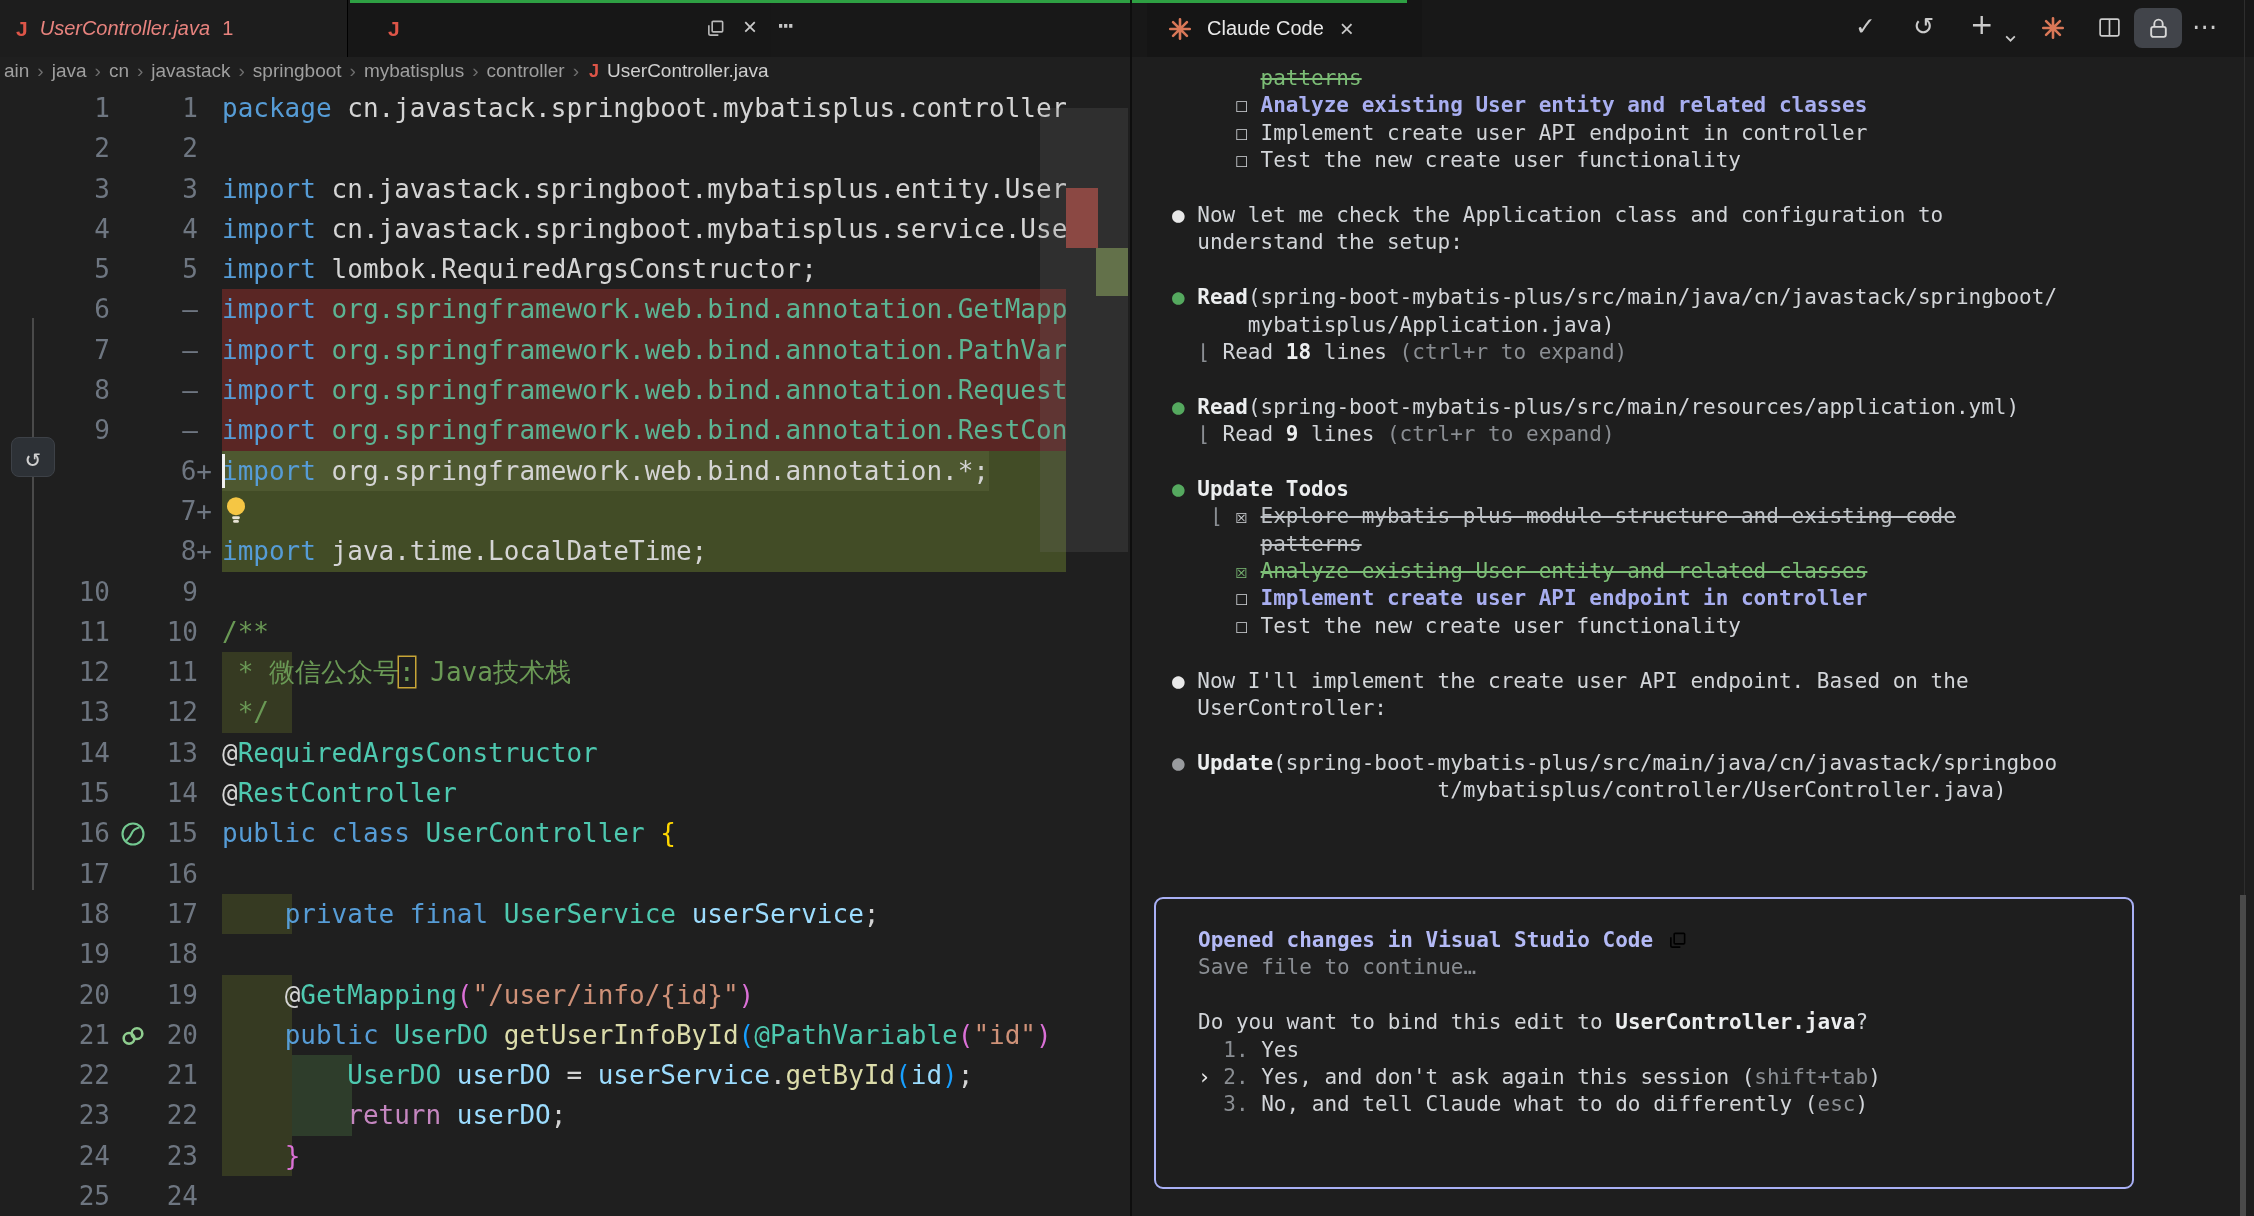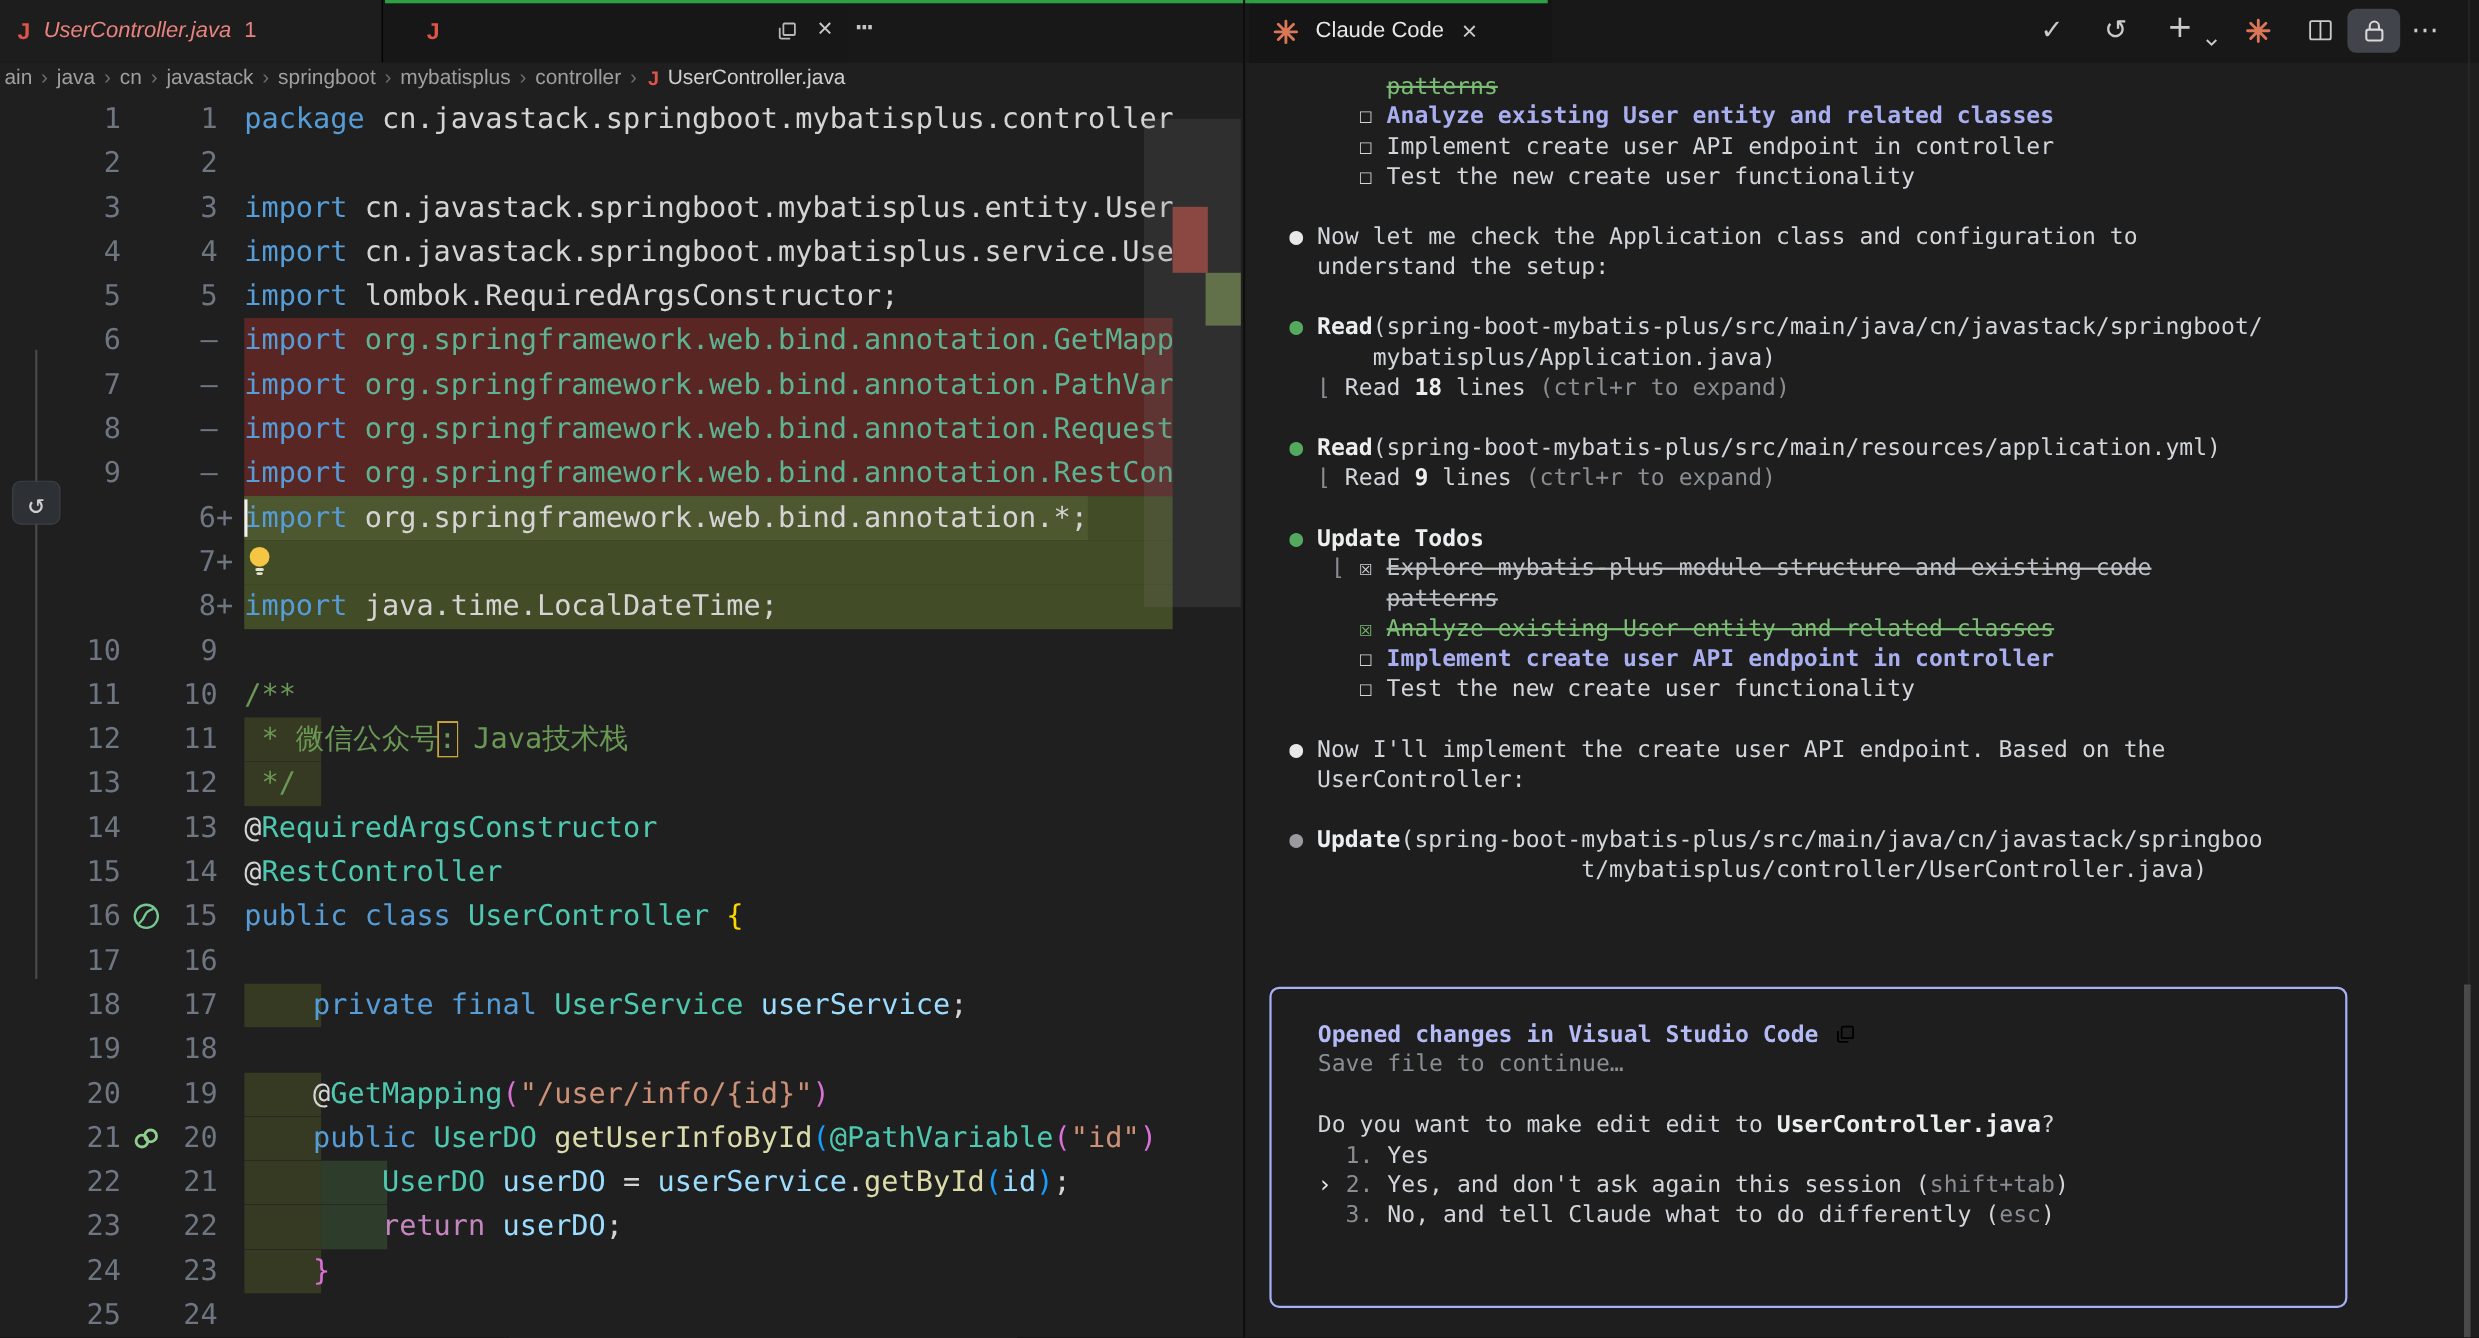--- a/index.html
+++ b/index.html
@@ -54,21 +54,21 @@
   .tk-brY{color:var(--bracket-gold,#ffd700);} .tk-brP{color:var(--bracket-pink,#da70d6);} .tk-brB{color:var(--bracket-blue,#179fff);}
   .gutterline{position:absolute;left:32px;top:318px;width:2px;height:572px;background:#4a4a4a;}
   .revertbtn{position:absolute;left:11px;top:437px;width:42px;height:38px;background:#2d3136;border:1px solid #3d4147;
              border-radius:8px;color:#cfcfcf;font-size:25px;display:flex;align-items:center;justify-content:center;cursor:pointer;}
   .ruler-red{position:absolute;left:1066px;top:188px;width:32px;height:60px;background:#8f3d38;}
   .ruler-green{position:absolute;left:1096px;top:248px;width:32px;height:48px;background:#5e7040;}
   .eslider{position:absolute;left:1040px;top:108px;width:88px;height:444px;background:rgba(120,120,120,0.18);cursor:pointer;}
   
   .panel{position:absolute;left:1130px;top:0;width:1124px;height:1216px;background:var(--panel-bg,#1e1e1e);border-left:2px solid #0e0e0e;}
   .ptabbar{position:absolute;left:0;top:0;width:100%;height:57px;background:var(--strip-bg,#181818);}
-  .ptab{position:absolute;left:4px;top:0;width:275px;height:57px;background:#151515;display:flex;align-items:center;
+  .ptab{position:absolute;left:15px;top:0;width:275px;height:57px;background:#151515;display:flex;align-items:center;
         font-family:"Liberation Sans",sans-serif;font-size:20px;color:#e8e8e8;cursor:pointer;}
   .ptab .spark{margin:0 14px 0 20px;display:flex;}
   .ptab .xicon{margin-left:16px;color:#c9c9c9;font-size:24px;}
   .gb2{left:0;width:275px;}
   .act{position:absolute;top:12px;color:#cbcbcb;font-size:25px;cursor:pointer;font-family:"DejaVu Sans",sans-serif;}
   .act[data-name="check-icon"]{left:723px;}
   .act[data-name="undo-icon"]{left:781px;}
   .act[data-name="plus-icon"]{left:838px;font-size:28px;top:8px;}
   .act[data-name="chevron-down-icon"]{left:872px;top:22px;}
   .act[data-name="claude-spark-icon"]{left:908px;top:15px;}
@@ -366,21 +366,21 @@
         <div class="pline" data-name="terminal-line" data-interactable="false"><span class="s-w" data-name="text-segment" data-interactable="false">                     t/mybatisplus/controller/UserController.java)</span></div>
       </div>
 
     <div class="dialog" data-name="permission-dialog" data-interactable="false" id="pdialog">
         <div class="pline" data-name="dialog-text" data-interactable="false"><span class="s-title" data-name="text-segment" data-interactable="false">Opened changes in Visual Studio Code </span><span class="cicon s-title" data-name="open-in-editor-icon" data-interactable="true"><svg width="19" height="19" viewBox="0 0 20 20" fill="none" stroke="currentColor" stroke-width="1.7">
               <rect x="6.5" y="2.5" width="11" height="11" rx="1"></rect>
               <path d="M13 17H4.8A1.8 1.8 0 0 1 3 15.2V6.5"></path>
             </svg></span></div>
         <div class="pline" data-name="dialog-text" data-interactable="false"><span class="s-g" data-name="text-segment" data-interactable="false">Save file to continue…</span></div>
         <div class="pline" data-name="dialog-text" data-interactable="false"></div>
-        <div class="pline" data-name="dialog-text" data-interactable="false"><span class="s-w" data-name="text-segment" data-interactable="false">Do you want to make edit edit to </span><span class="s-b" data-name="text-segment" data-interactable="false">UserController.java</span><span class="s-w" data-name="text-segment" data-interactable="false">?</span></div>
+        <div class="pline" data-name="dialog-text" data-interactable="false"><span class="s-w" data-name="text-segment" data-interactable="false">Do you want to bind this edit to </span><span class="s-b" data-name="text-segment" data-interactable="false">UserController.java</span><span class="s-w" data-name="text-segment" data-interactable="false">?</span></div>
         <div class="pline" data-name="dialog-option-1" data-interactable="true"><span class="s-g" data-name="text-segment" data-interactable="false">  1. </span><span class="s-w" data-name="text-segment" data-interactable="false">Yes</span></div>
         <div class="pline" data-name="dialog-option-2" data-interactable="true"><span class="s-wb" data-name="text-segment" data-interactable="false">› </span><span class="s-g" data-name="text-segment" data-interactable="false">2. </span><span class="s-w" data-name="text-segment" data-interactable="false">Yes, and don't ask again this session (</span><span class="s-g" data-name="text-segment" data-interactable="false">shift+tab</span><span class="s-w" data-name="text-segment" data-interactable="false">)</span></div>
         <div class="pline" data-name="dialog-option-3" data-interactable="true"><span class="s-g" data-name="text-segment" data-interactable="false">  3. </span><span class="s-w" data-name="text-segment" data-interactable="false">No, and tell Claude what to do differently (</span><span class="s-g" data-name="text-segment" data-interactable="false">esc</span><span class="s-w" data-name="text-segment" data-interactable="false">)</span></div>
       </div>
 
     <div class="ptrack" data-name="panel-scrollbar-track" data-interactable="false"></div>
     <div class="pslider" data-name="panel-scrollbar" data-interactable="true"></div>
   </div>
 </div>
 

